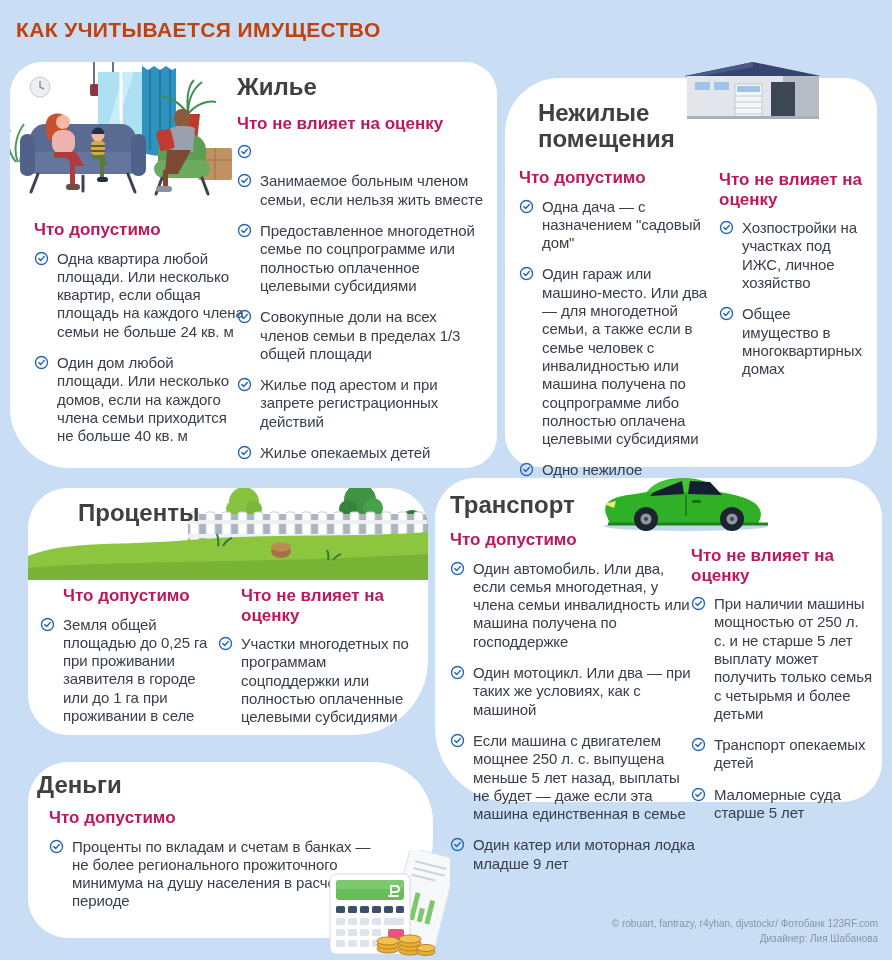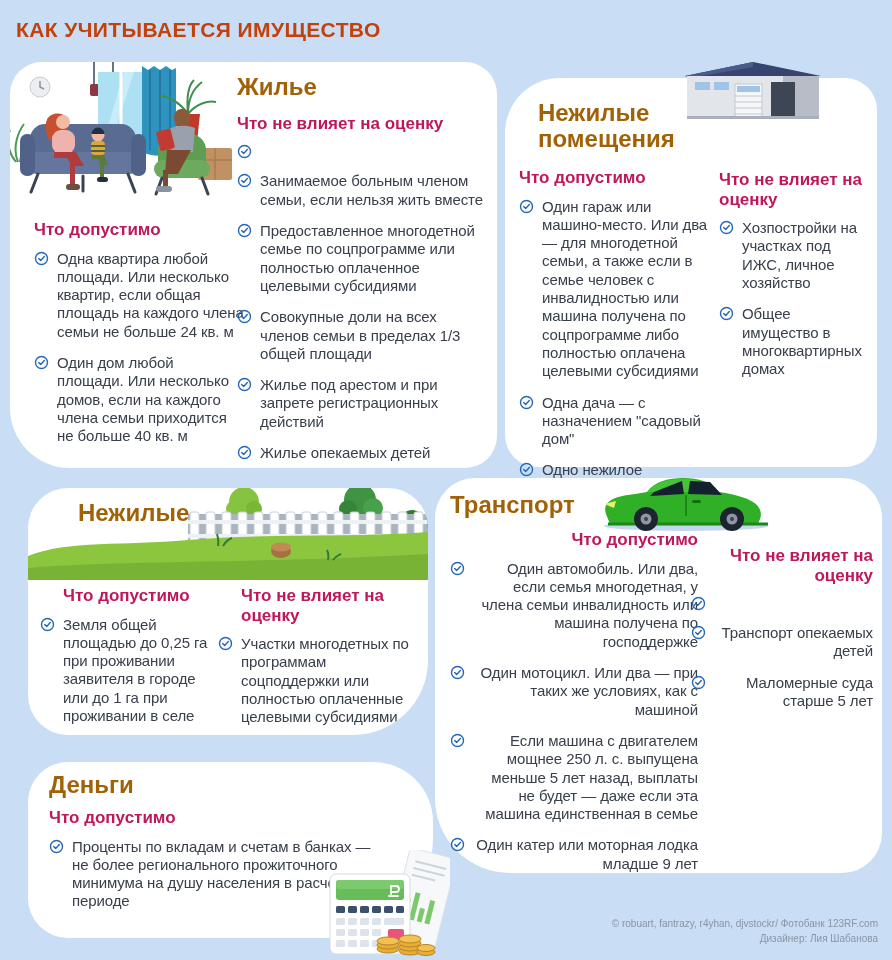--- a/index.html
+++ b/index.html
@@ -9,23 +9,23 @@
     font-family:"Liberation Sans",sans-serif;
   }
   .page-title{
     position:absolute;left:16px;top:18px;width:860px;
     font-size:21px;font-weight:bold;color:#c2410c;letter-spacing:.4px;
   }
   .card{position:absolute;background:#fff;}
   #card-housing{left:10px;top:62px;width:487px;height:406px;border-radius:32px 32px 32px 60px;}
   #card-nonres {left:505px;top:78px;width:372px;height:389px;border-radius:55px 32px 32px 32px;}
   #card-plots  {left:28px;top:488px;width:400px;height:247px;border-radius:40px 40px 75px 40px;overflow:hidden;}
-  #card-transport{left:435px;top:478px;width:447px;height:395px;border-radius:40px 40px 40px 75px;text-align:right;}
+  #card-transport{left:435px;top:478px;width:447px;height:324px;border-radius:40px 40px 40px 75px;}
   #card-money  {left:28px;top:762px;width:405px;height:176px;border-radius:40px 60px 100px 40px;}
-  .card-title{font-size:24px;font-weight:bold;color:#a16207;line-height:1.08;}
+  .card-title{font-size:24px;font-weight:bold;color:#404040;line-height:1.08;}
   .subhead{font-size:17px;font-weight:bold;color:#be185d;line-height:1.15;}
   .col{position:absolute;}
   .bullet{display:flex;align-items:flex-start;margin-top:13px;font-size:15px;line-height:1.22;letter-spacing:-.1px;}
   .bullet .ck{flex:0 0 15px;width:15px;height:15px;margin-right:8px;margin-top:1px;}
   .bullets{margin-top:-3px;}
   .illu{position:absolute;z-index:3;}
   #illu-living{left:10px;top:62px;width:230px;height:148px;z-index:2;}
   #illu-garage{left:683px;top:60px;width:140px;height:60px;}
   #illu-plot{left:0;top:0;width:400px;height:92px;z-index:1;}
   #illu-car{left:598px;top:468px;width:172px;height:66px;}
@@ -172,28 +172,28 @@
 <div class="card" id="card-nonres">
   <div class="card-title" style="position:absolute;left:33px;top:22px;width:210px;">Нежилые помещения</div>
   <div class="col" style="left:14px;top:90px;width:196px;">
     <div class="subhead">Что допустимо</div>
     <div class="bullets">
       <div class="bullet">
         <svg class="ck" viewBox="0 0 16 16">
             <circle cx="8" cy="8" r="6.4" fill="none" stroke="#2668b8" stroke-width="1.5"></circle>
             <path d="M5 8l2.1 2.1L11 5.8" fill="none" stroke="#2668b8" stroke-width="1.5" stroke-linecap="round" stroke-linejoin="round"></path>
           </svg>
+        <span>Одна дача — с назначением "садовый дом"</span>
+      </div>
+      <div class="bullet">
+        <svg class="ck" viewBox="0 0 16 16">
+            <circle cx="8" cy="8" r="6.4" fill="none" stroke="#2668b8" stroke-width="1.5"></circle>
+            <path d="M5 8l2.1 2.1L11 5.8" fill="none" stroke="#2668b8" stroke-width="1.5" stroke-linecap="round" stroke-linejoin="round"></path>
+          </svg>
         <span>Один гараж или машино-место. Или два — для многодетной семьи, а также если в семье человек с инвалидностью или машина получена по соцпрограмме либо полностью оплачена целевыми субсидиями</span>
-      </div>
-      <div class="bullet">
-        <svg class="ck" viewBox="0 0 16 16">
-            <circle cx="8" cy="8" r="6.4" fill="none" stroke="#2668b8" stroke-width="1.5"></circle>
-            <path d="M5 8l2.1 2.1L11 5.8" fill="none" stroke="#2668b8" stroke-width="1.5" stroke-linecap="round" stroke-linejoin="round"></path>
-          </svg>
-        <span>Одна дача — с назначением "садовый дом"</span>
       </div>
       <div class="bullet">
         <svg class="ck" viewBox="0 0 16 16">
             <circle cx="8" cy="8" r="6.4" fill="none" stroke="#2668b8" stroke-width="1.5"></circle>
             <path d="M5 8l2.1 2.1L11 5.8" fill="none" stroke="#2668b8" stroke-width="1.5" stroke-linecap="round" stroke-linejoin="round"></path>
           </svg>
         <span>Одно нежилое помещение</span>
       </div>
     </div>
   </div>
@@ -226,21 +226,21 @@
   <rect x="12" y="22" width="15" height="8" fill="#9fc4e8"></rect>
   <rect x="31" y="22" width="15" height="8" fill="#9fc4e8"></rect>
   <rect x="52" y="24" width="27" height="34" fill="#f4f6f8" stroke="#c3c9d2"></rect>
   <rect x="54" y="26" width="23" height="6" fill="#9fc4e8"></rect>
   <path d="M52 36h27 M52 42h27 M52 48h27 M52 54h27" stroke="#c3c9d2"></path>
   <rect x="88" y="22" width="24" height="36" fill="#3d4655"></rect>
   <rect x="4" y="56" width="132" height="3" fill="#aab0bb"></rect>
 </svg>
 
 <div class="card" id="card-plots">
-  <div class="card-title" id="plots-title">Нежилые</div>
+  <div class="card-title" id="plots-title">Проценты</div>
   <svg class="illu" id="illu-plot" viewBox="0 0 400 92">
     <rect x="214" y="16" width="4" height="28" fill="#8a6240"></rect>
     <circle cx="216" cy="14" r="15" fill="#86c440"></circle>
       <circle cx="206" cy="21" r="8" fill="#86c440"></circle>
       <circle cx="226" cy="21" r="8" fill="#79b837"></circle>
     <rect x="330" y="12" width="5" height="32" fill="#7a5536"></rect>
     <circle cx="332" cy="12" r="16" fill="#3f9342"></circle>
       <circle cx="320" cy="21" r="9" fill="#35843a"></circle>
       <circle cx="345" cy="20" r="10" fill="#47a04a"></circle>
     <circle cx="384" cy="34" r="12" fill="#2f7d35"></circle>
@@ -336,20 +336,21 @@
     </div>
   </div>
   <div class="col" style="left:256px;top:68px;width:182px;">
     <div class="subhead">Что не влияет на оценку</div>
     <div class="bullets">
       <div class="bullet">
         <svg class="ck" viewBox="0 0 16 16">
             <circle cx="8" cy="8" r="6.4" fill="none" stroke="#2668b8" stroke-width="1.5"></circle>
             <path d="M5 8l2.1 2.1L11 5.8" fill="none" stroke="#2668b8" stroke-width="1.5" stroke-linecap="round" stroke-linejoin="round"></path>
           </svg>
+        <span>При наличии машины мощностью от 250 л. с. и не старше 5 лет выплату может получить только семья с четырьмя и более детьми</span>
       </div>
       <div class="bullet">
         <svg class="ck" viewBox="0 0 16 16">
             <circle cx="8" cy="8" r="6.4" fill="none" stroke="#2668b8" stroke-width="1.5"></circle>
             <path d="M5 8l2.1 2.1L11 5.8" fill="none" stroke="#2668b8" stroke-width="1.5" stroke-linecap="round" stroke-linejoin="round"></path>
           </svg>
         <span>Транспорт опекаемых детей</span>
       </div>
       <div class="bullet">
         <svg class="ck" viewBox="0 0 16 16">
@@ -374,21 +375,21 @@
   <path d="M10 56h160" stroke="#1e8619" stroke-width="3"></path>
   <circle cx="48" cy="51" r="12" fill="#1c2430"></circle>
     <circle cx="48" cy="51" r="5.5" fill="#8f97a3"></circle>
     <circle cx="48" cy="51" r="2" fill="#3a4250"></circle>
   <circle cx="134" cy="51" r="12" fill="#1c2430"></circle>
     <circle cx="134" cy="51" r="5.5" fill="#8f97a3"></circle>
     <circle cx="134" cy="51" r="2" fill="#3a4250"></circle>
 </svg>
 
 <div class="card" id="card-money">
-  <div class="card-title" style="position:absolute;left:21px;top:10px;">Деньги</div>
+  <div class="card-title" style="position:absolute;left:9px;top:10px;">Деньги</div>
   <div class="col" style="left:21px;top:46px;width:340px;">
     <div class="subhead">Что допустимо</div>
     <div class="bullets">
       <div class="bullet">
         <svg class="ck" viewBox="0 0 16 16">
             <circle cx="8" cy="8" r="6.4" fill="none" stroke="#2668b8" stroke-width="1.5"></circle>
             <path d="M5 8l2.1 2.1L11 5.8" fill="none" stroke="#2668b8" stroke-width="1.5" stroke-linecap="round" stroke-linejoin="round"></path>
           </svg>
         <span>Проценты по вкладам и счетам в банках — не более регионального прожиточного минимума на душу населения в расчетном периоде</span>
       </div>

